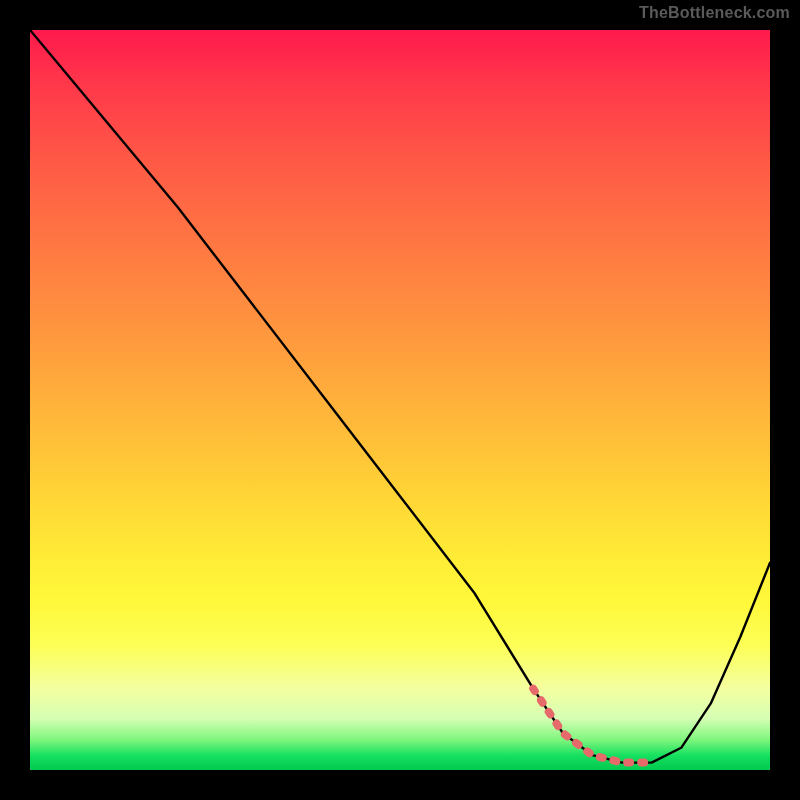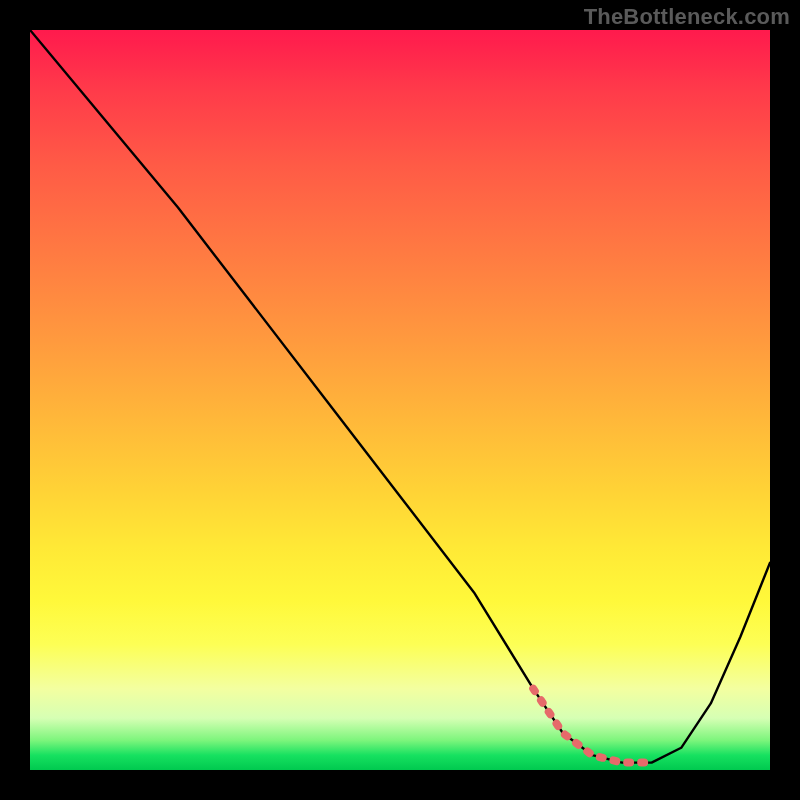--- a/index.html
+++ b/index.html
@@ -15,21 +15,21 @@
     position: relative;
     width: 800px;
     height: 800px;
     background: #000;
   }
   .attribution {
     position: absolute;
     top: 4px;
     right: 10px;
     color: #5a5a5a;
-    font-size: 22px;
+    font-size: 16px;
     font-weight: bold;
     letter-spacing: 0.2px;
     z-index: 30;
   }
   .plot-area {
     position: absolute;
     left: 30px;
     top: 30px;
     width: 740px;
     height: 740px;

